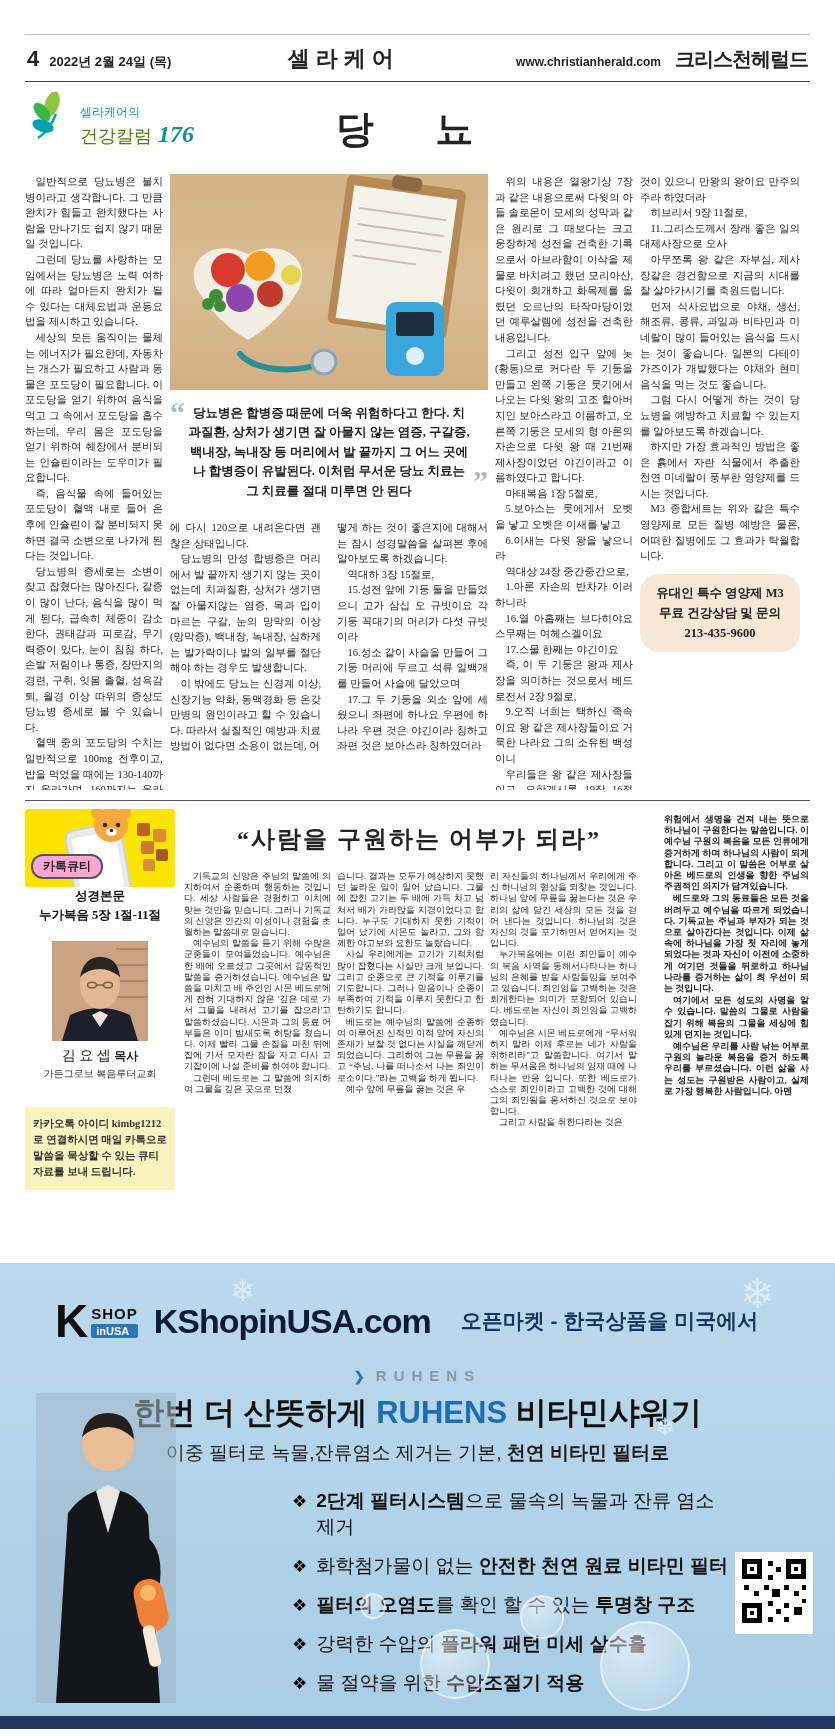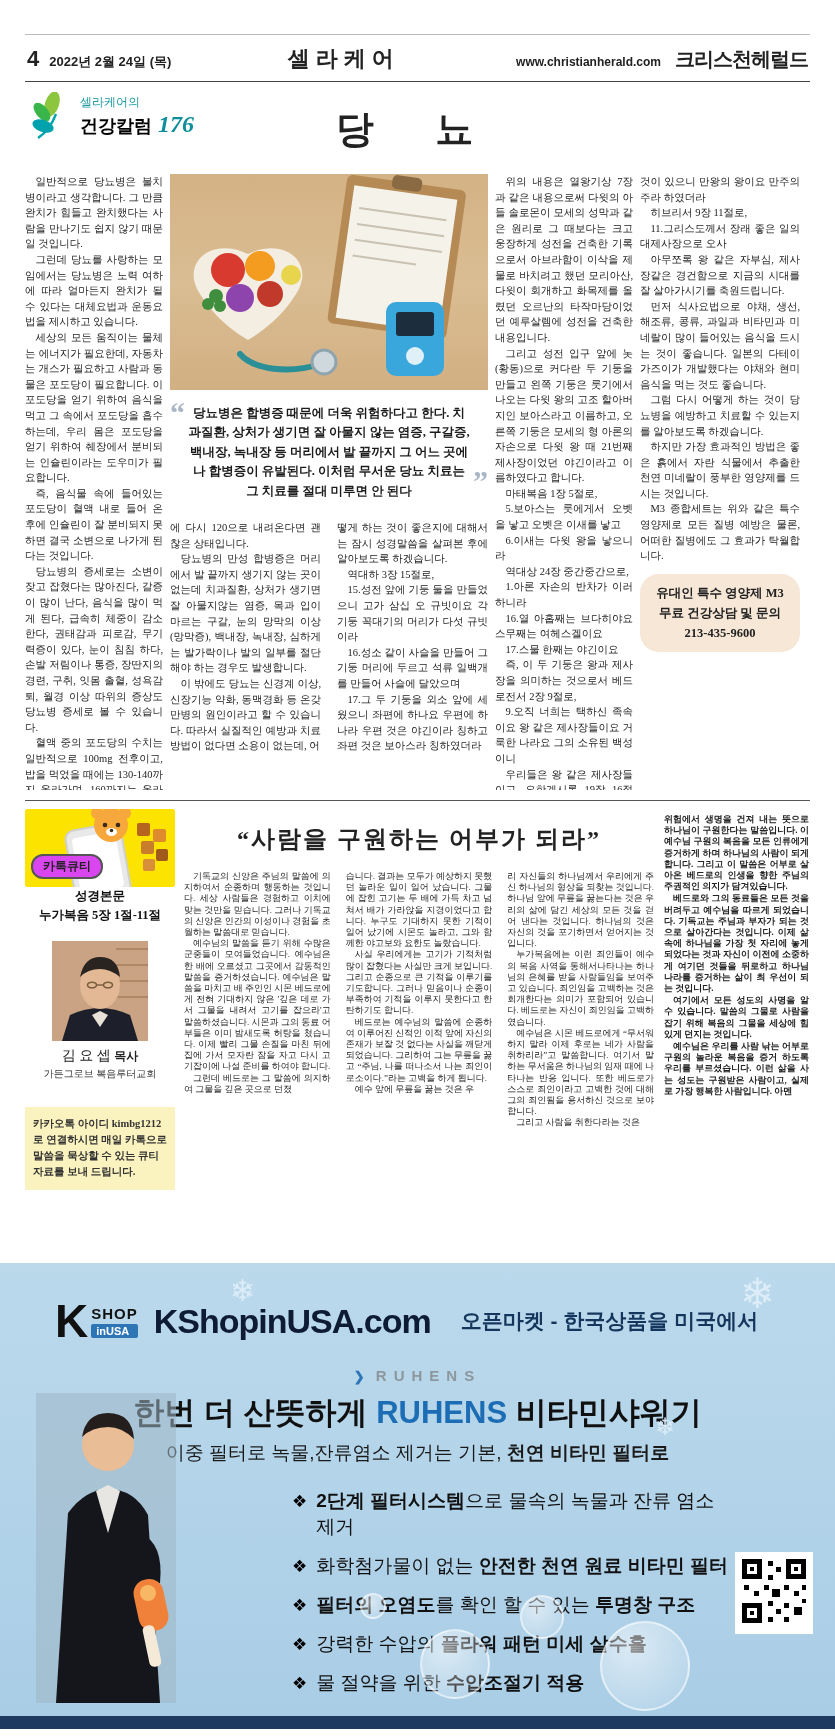--- a/index.html
+++ b/index.html
@@ -14,24 +14,24 @@
   .mh-left { display:flex; align-items:baseline; gap:10px; }
   .mh-pagenum { font-size:22px; font-weight:bold; }
   .mh-date { font-size:13px; font-weight:bold; }
   .mh-section { font-size:22px; font-weight:900; letter-spacing:6px; }
   .mh-right { display:flex; align-items:baseline; gap:14px; }
   .mh-url { font-size:12px; font-weight:bold; }
   .mh-logo { font-size:20px; font-weight:900; letter-spacing:-1px; }
 
   
   .col-head { position:relative; height:86px; margin:0 25px; }
-  .badge { position:absolute; left:5px; top:10px; display:flex; align-items:flex-start; gap:6px; }
+  .badge { position:absolute; left:5px; top:10px; display:flex; align-items:flex-end; gap:6px; }
   .badge-text .brand { font-family:"Liberation Sans", sans-serif; color:#1b9aa0; font-size:12px; }
   .badge-text .row2 { display:flex; align-items:baseline; gap:6px; }
-  .badge-text .title { font-family:"Liberation Sans", sans-serif; color:#000000; font-size:18px; font-weight:bold; }
+  .badge-text .title { font-family:"Liberation Sans", sans-serif; color:#4d7c0f; font-size:18px; font-weight:normal; }
   .badge-text .num { color:#0f8f9b; font-size:24px; font-style:italic; font-weight:bold; font-family:"Liberation Serif", serif; }
   .main-title { text-align:center; font-size:38px; font-weight:900; letter-spacing:26px; padding-top:22px; }
 
   
   .art1 { display:flex; gap:7px; margin:6px 25px 0 25px; height:616px; overflow:hidden; }
   .ncol { text-align:justify; font-size:10.5px; line-height:15.6px; overflow:hidden; }
   .ncol p, .para { margin:0; text-indent:1em; }
   .cont p:first-child { text-indent:0; }
   .c1 { width:138px; }
   .cmid { width:318px; display:flex; flex-direction:column; }
@@ -49,34 +49,34 @@
 
   .contact-box { margin-top:10px; background:#f6e7d6; border-radius:19px; padding:9px 6px;
                  text-align:center; font-weight:bold; font-size:12.5px; line-height:1.6; color:#222; }
 
   .art-divider { border:none; border-top:1px solid #555; margin:10px 25px 8px 25px; }
 
   
   .art2 { display:flex; gap:9px; margin:0 25px; height:440px; overflow:hidden; }
   .side { width:150px; flex:none; font-family:"Liberation Sans", sans-serif; }
   .kakao-box { position:relative; width:150px; height:78px; background:#fce300; border-radius:3px; overflow:hidden; }
-  .kticker { position:absolute; left:6px; bottom:8px; background:#d946ef; border:2px solid #555;
+  .kticker { position:absolute; left:6px; bottom:8px; background:#f9a8d4; border:2px solid #555;
              border-radius:12px; padding:2px 10px; font-size:12px; font-weight:bold; color:#222; z-index:3;}
   .scripture { margin-top:0; font-size:12.5px; font-weight:bold; line-height:1.5; color:#111;
                font-family:"Liberation Serif", serif;text-align:center; }
   .pastor-photo { width:96px; height:100px; margin:16px auto 0 auto; display:block; }
   .pastor-name { text-align:center; margin-top:6px; font-size:14px; font-family:"Liberation Serif", serif; }
   .pastor-name b { font-size:12px; }
   .pastor-church { text-align:center; font-size:10px; color:#333; margin-top:2px; font-family:"Liberation Serif", serif; }
   .kakao-note { margin-top:26px; background:#fbf3bf; padding:9px 8px; font-size:10.5px; font-weight:bold;
                 line-height:1.55; color:#333; font-family:"Liberation Serif", serif; }
 
   .art2-main { width:470px; flex:none; }
   .art2-title { text-align:center; font-size:24px; font-weight:900; letter-spacing:2px; padding:14px 0 16px 0; }
-  .art2-cols { display:flex; gap:15px; height:344px; overflow:hidden; }
+  .art2-cols { display:flex; gap:6px; height:344px; overflow:hidden; }
   .dcol { width:147px; text-align:justify; font-size:9px; line-height:11.2px; overflow:hidden; }
   .dcol p { margin:0; text-indent:1em; }
   .cD { width:158px; flex:1; text-align:justify; font-size:9px; line-height:11.2px; overflow:hidden; padding-top:4px; }
   .cD p { margin:1px; text-indent:1em;font-weight:bold; }
 
   
   .ad { position:relative; margin:14px 0 0 0; height:466px; overflow:hidden;
         background:linear-gradient(180deg,#bcd9ec 0%, #b3d4e9 45%, #a9cde6 100%);
         font-family:"Liberation Sans", sans-serif; }
   .ad-bottom-strip { position:absolute; bottom:0; left:0; width:100%; height:13px; background:#1e3a60; }

